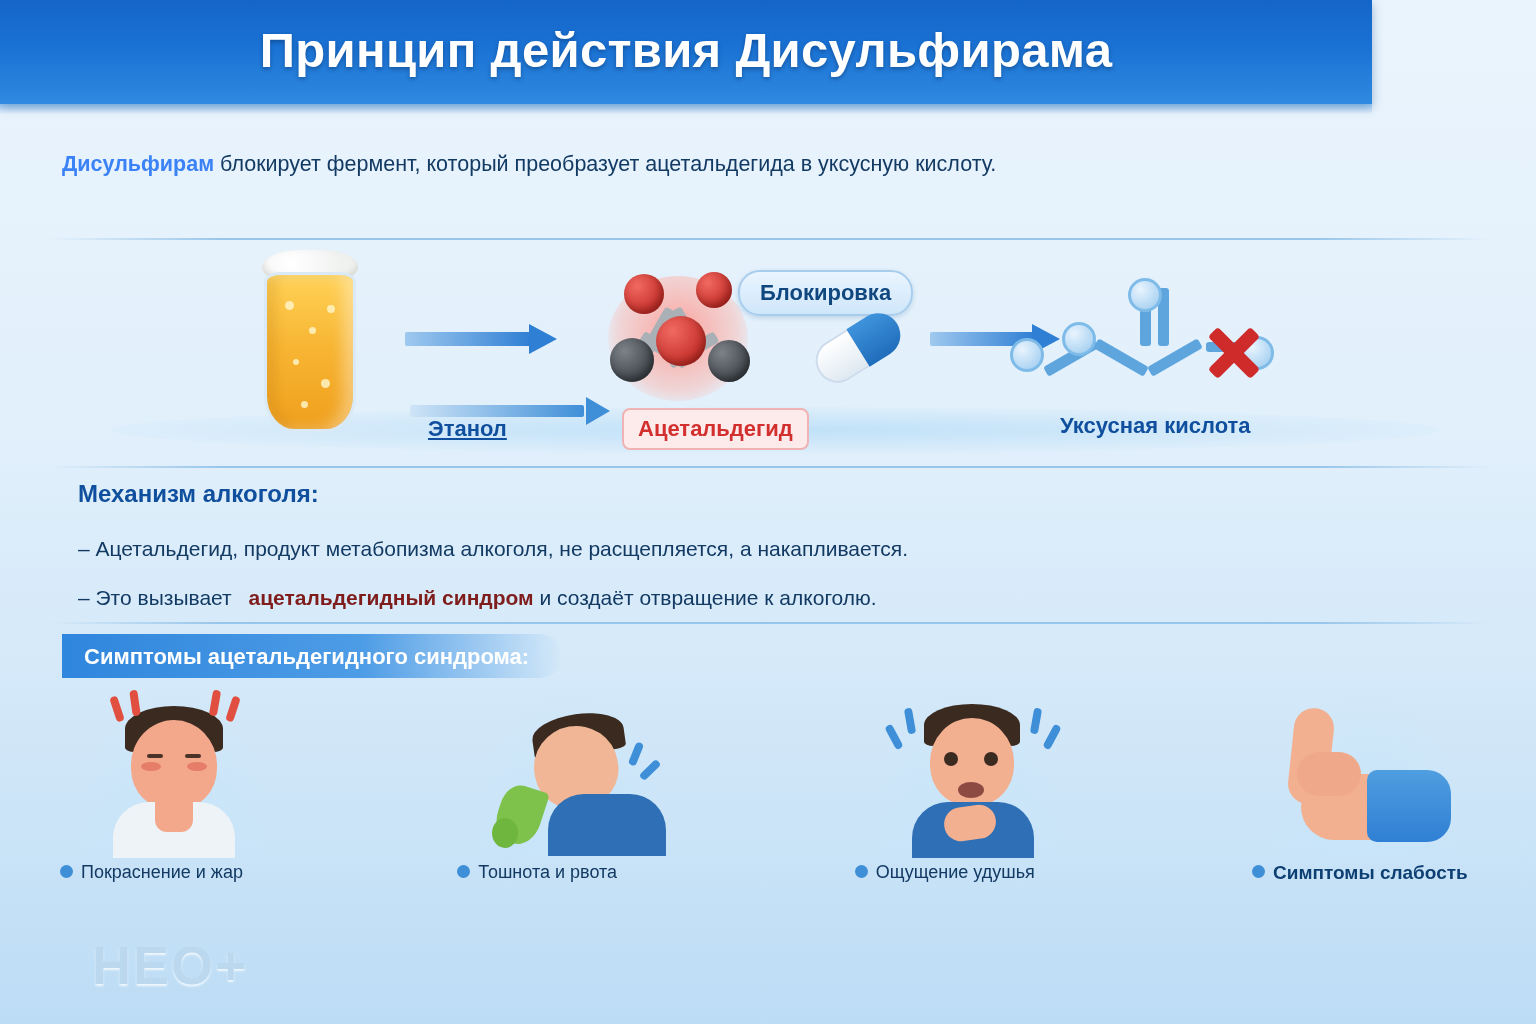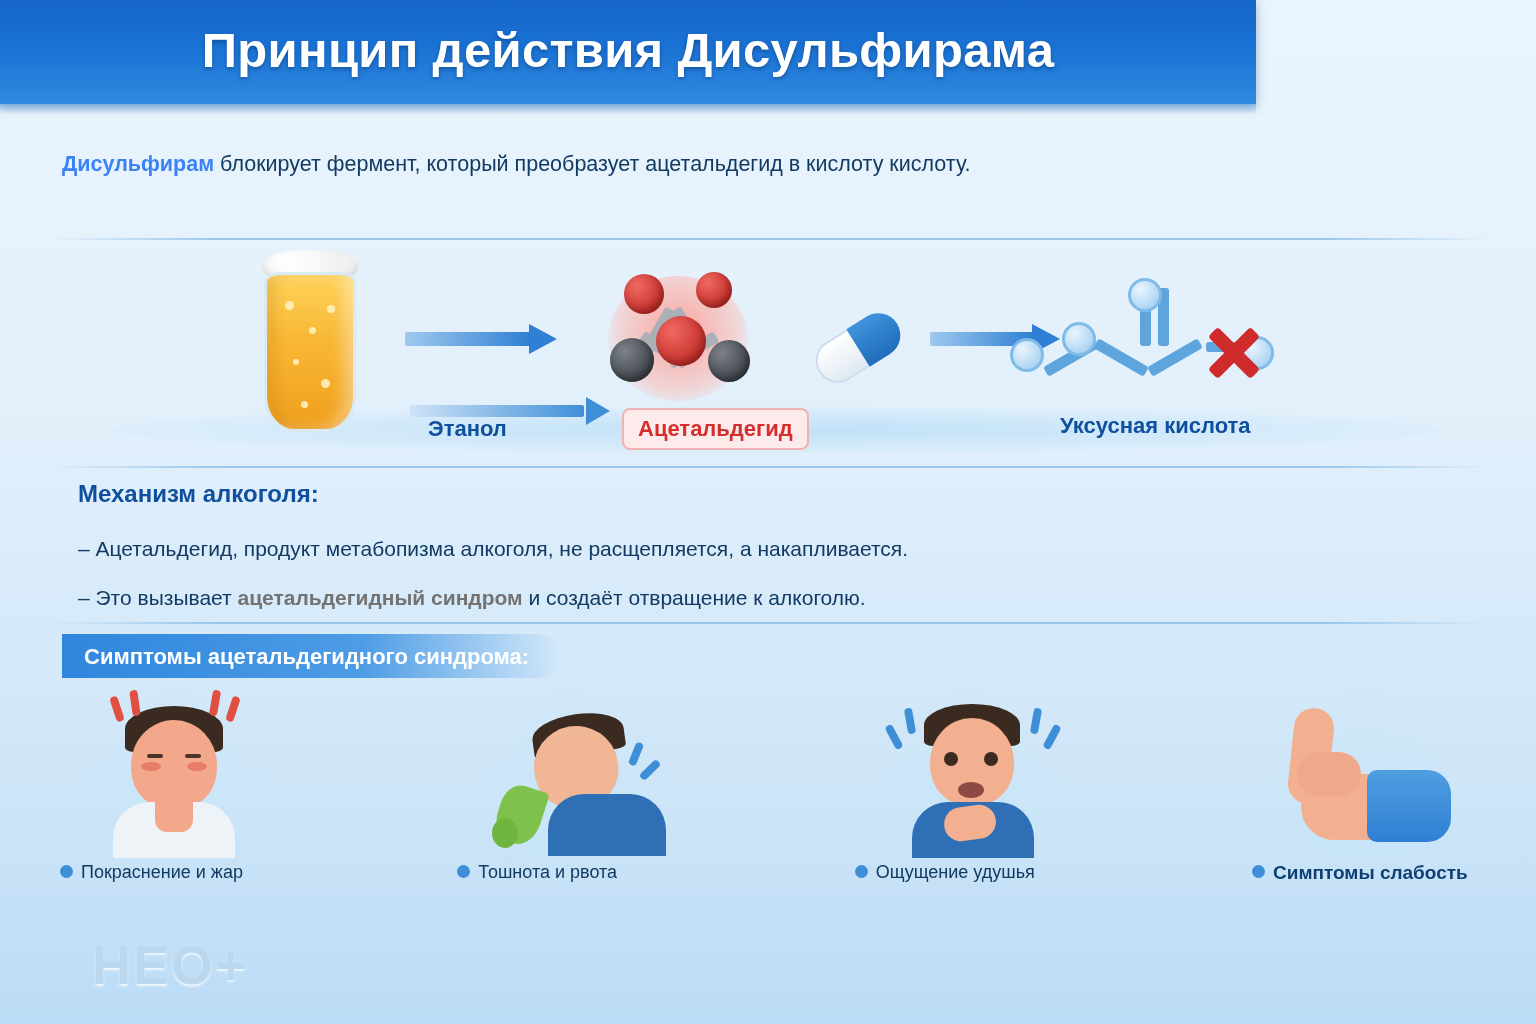--- a/index.html
+++ b/index.html
@@ -8,21 +8,21 @@
     font-family: "Liberation Sans", sans-serif;
     overflow: hidden;
   }
   body {
     background: linear-gradient(180deg,#eaf4fd 0%, #e2f0fb 40%, #cfe6f8 75%, #bcdcf5 100%);
     position: relative;
   }
 
   
   .header {
-    position: absolute; top: 0; left: 0; width: 1256px; height: 104px;
+    position: absolute; top: 0; left: 0; width: 1372px; height: 104px;
     background: linear-gradient(180deg,#1565c8 0%, #1a72d4 45%, #2f8ae0 100%);
     box-shadow: 0 3px 10px rgba(10,60,120,.35);
   }
   .header::after{
     content:""; position:absolute; left:0; right:0; bottom:-10px; height:14px;
     background: linear-gradient(180deg, rgba(47,138,224,.55), rgba(47,138,224,0));
   }
   .header-title {
     position: absolute; top: 22px; left: 0; width: 100%;
     text-align: center; color: #ffffff;
@@ -133,41 +133,41 @@
   .xmark { position:absolute; left: 200px; top: 40px; width: 64px; height: 64px; }
   .xmark span {
     position:absolute; left: 4px; top: 28px; width: 60px; height: 14px;
     background: #cf2b2b; border-radius: 4px;
   }
   .xmark span:first-child { transform: rotate(45deg); }
   .xmark span:last-child  { transform: rotate(-45deg); }
 
   
   .lbl-ethanol {
-    position:absolute; left: 378px; top: 168px; font-size: 22px; font-weight:bold; color:#0f4f9e;
+    position:absolute; left: 378px; top: 168px; font-size: 22px; font-weight:bold; color:#0f4f9e;text-decoration:underline;
   }
   .lbl-acet {
     position:absolute; left: 572px; top: 160px;
     background:#fdeaea; border:2px solid #f0b3b3; border-radius:8px;
     padding: 6px 14px; font-size: 22px; font-weight:bold; color:#d32f2f;
   }
   .lbl-acid {
     position:absolute; left: 1010px; top: 165px; font-size: 22px; font-weight:bold; color:#0f4f9e;
   }
 
   
   .mech-title {
     position:absolute; top: 480px; left: 78px;
     font-size: 24px; font-weight: bold; color:#0f4f9e;
   }
   .mech-list { position:absolute; top: 533px; left: 78px; width: 1380px; }
   .mech-list li {
     list-style: none; font-size: 21px; color:#123a63; line-height: 1.5; margin-bottom: 17px;
   }
-  .mech-list li b { color:#737373; }
+  .mech-list li b { color:#7f1d1d;margin-left:11px; }
 
   
   .sym-header {
     position:absolute; top: 634px; left: 62px; width: 500px; height: 44px;
     background: linear-gradient(90deg,#2f86dd 0%, #4d9ce6 60%, rgba(77,156,230,0) 100%);
     border-radius: 0 22px 22px 0;
   }
   .sym-header span {
     position:absolute; left: 22px; top: 10px; color:#fff; font-size: 22px; font-weight: bold;
   }
@@ -208,21 +208,21 @@
 </style>
 </head>
 <body>
 
 <div class="header">
   <div class="header-title">Принцип действия Дисульфирама</div>
 </div>
 
 <div class="intro">
   <p>
-    <b>Дисульфирам</b><span> блокирует фермент, который преобразует ацетальдегид в кислоту кислоту.</span>
+    <b>Дисульфирам</b><span> блокирует фермент, который преобразует ацетальдегида в уксусную кислоту.</span>
   </p>
 </div>
 
 <div class="rule" style="top:238px"></div>
 
 <div class="diagram">
   <div class="pool"></div>
 
   <div class="glass">
     <div class="foam"></div>
@@ -247,20 +247,21 @@
     <div class="bond" style="left:92px;top:48px;width:12px;height:50px;transform:rotate(-30deg);"></div>
     <div class="bond" style="left:48px;top:86px;width:52px;height:12px;transform:rotate(32deg);"></div>
     <div class="bond" style="left:76px;top:86px;width:54px;height:12px;transform:rotate(-30deg);"></div>
     <div class="atom red" style="left:34px;top:16px;width:40px;height:40px;"></div>
     <div class="atom red" style="left:106px;top:14px;width:36px;height:36px;"></div>
     <div class="atom red" style="left:66px;top:58px;width:50px;height:50px;"></div>
     <div class="atom dark" style="left:20px;top:80px;width:44px;height:44px;"></div>
     <div class="atom dark" style="left:118px;top:82px;width:42px;height:42px;"></div>
   </div>
 
+  <div class="badge-block">Блокировка</div>
   <div class="pill">
     <div class="half-w"></div>
       <div class="half-b"></div>
   </div>
 
   <div class="arrow arrow-2">
     <div class="shaft"></div>
       <div class="head"></div>
   </div>
 

